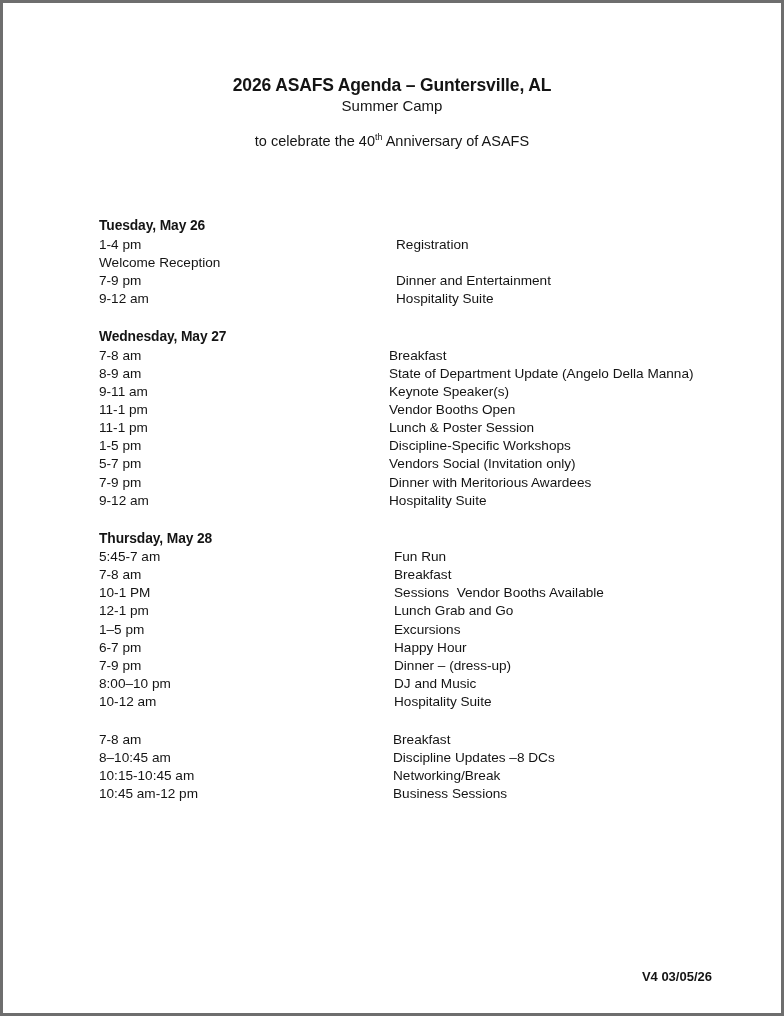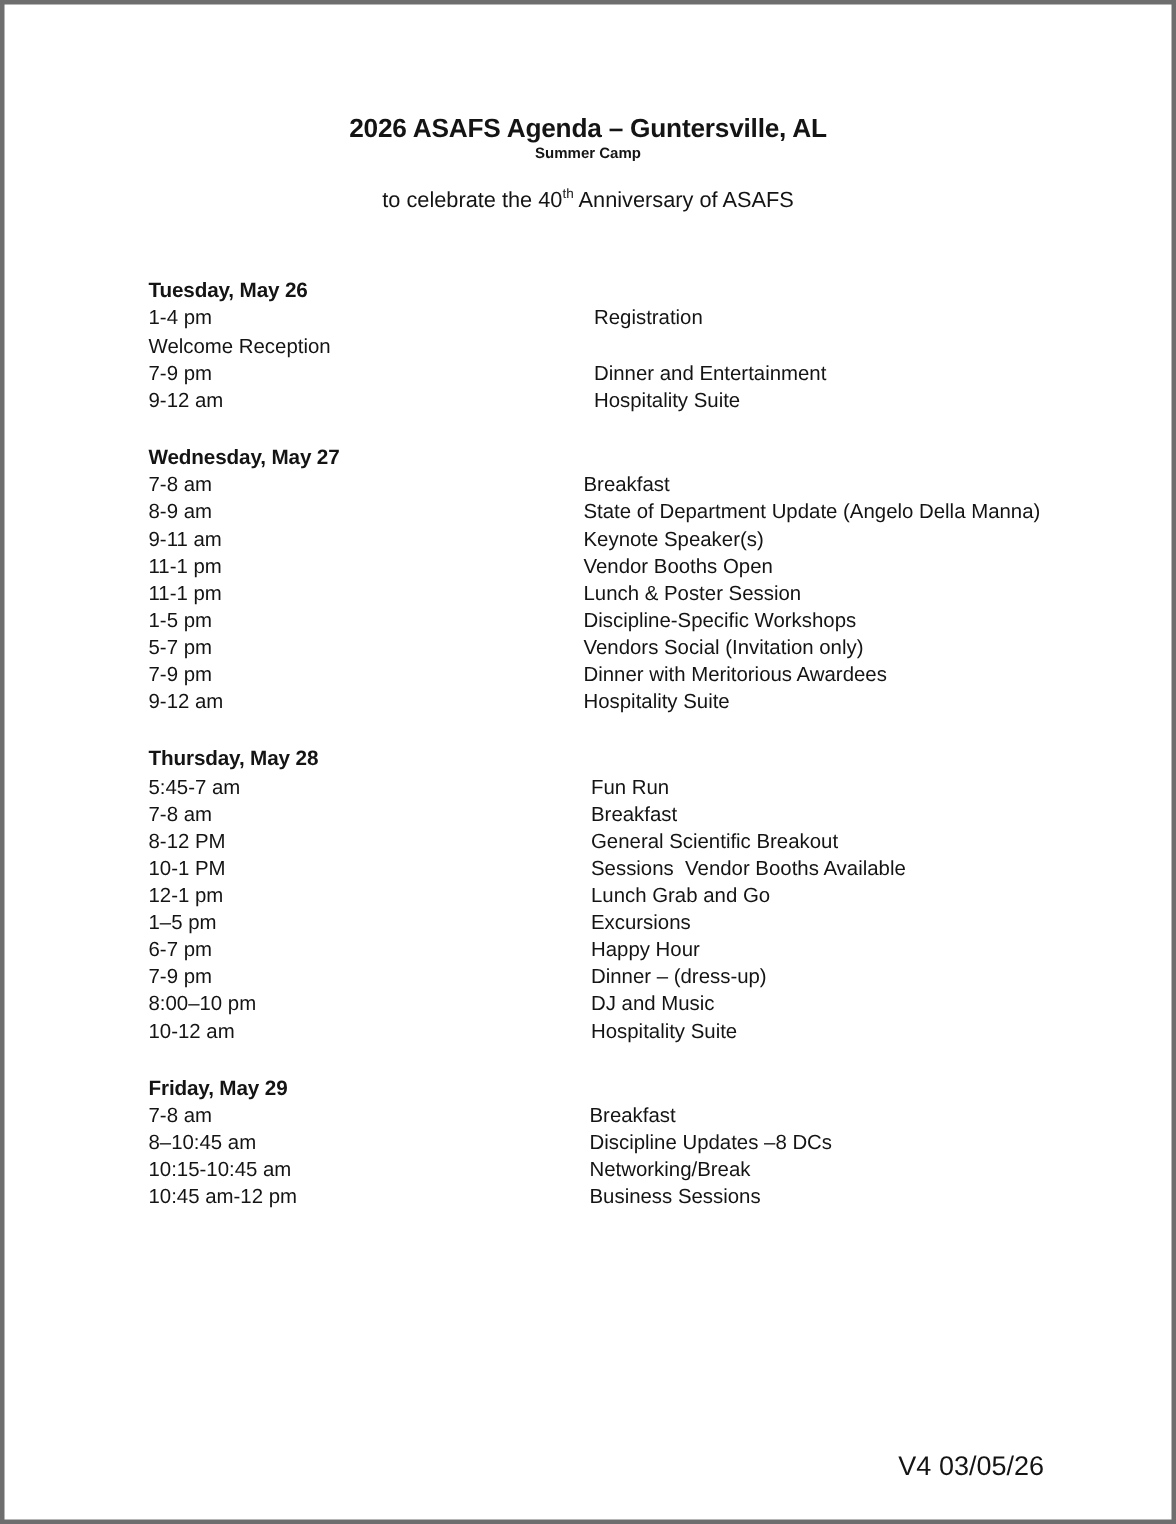--- a/index.html
+++ b/index.html
@@ -32,40 +32,40 @@
     padding-top: 72px;
   }
   .doc-title {
     font-size: 17.5px;
     font-weight: bold;
     letter-spacing: -0.15px;
     line-height: 1.15;
     margin: 0;
   }
   .doc-subtitle {
-    font-size: 10px;
-    font-weight: bold;
+    font-size: 15px;
+    font-weight: normal;
     line-height: 1.3;
     margin: 1px 0 0 0;
   }
   .doc-subtitle-2 {
     font-size: 14.5px;
     font-weight: normal;
     line-height: 1.3;
     margin: 16px;
   }
   .sup {
     font-size: 0.62em;
     vertical-align: super;
     line-height: 0;
   }
 
   
   .agenda {
-    margin-top: 41px;
+    margin-top: 67px;
     padding-left: 96px;
   }
 
   .day-block {
     margin-bottom: 20px;
   }
   .day-block:last-child {
     margin-bottom: 0;
   }
 
@@ -94,24 +94,24 @@
 
   
   .day-block.offset-a .row .time { width: 260px; }
   .day-block.offset-b .row .time { width: 253px; }
   .day-block.offset-c .row .time { width: 258px; }
   .day-block.offset-d .row .time { width: 257px; }
 
   
   .doc-footer {
     position: absolute;
-    right: 85px;
+    right: 69px;
     bottom: 27px;
-    font-size: 18px;
-    font-weight: normal;
+    font-size: 13px;
+    font-weight: bold;
     line-height: 18px;
   }
 </style>
 </head>
 <body>
 
 <div class="page">
 
   <div class="doc-header">
     <h1 class="doc-title">2026 ASAFS Agenda – Guntersville, AL</h1>
@@ -186,24 +186,20 @@
       <h2 class="day-heading">Thursday, May 28</h2>
       <div class="row">
         <span class="time">5:45-7 am</span>
         <span class="desc">Fun Run</span>
       </div>
       <div class="row">
         <span class="time">7-8 am</span>
         <span class="desc">Breakfast</span>
       </div>
       <div class="row">
-        <span class="time">8-12 PM</span>
-        <span class="desc">General Scientific Breakout</span>
-      </div>
-      <div class="row">
         <span class="time">10-1 PM</span>
         <span class="desc">Sessions  Vendor Booths Available</span>
       </div>
       <div class="row">
         <span class="time">12-1 pm</span>
         <span class="desc">Lunch Grab and Go</span>
       </div>
       <div class="row">
         <span class="time">1–5 pm</span>
         <span class="desc">Excursions</span>
@@ -220,21 +216,20 @@
         <span class="time">8:00–10 pm</span>
         <span class="desc">DJ and Music</span>
       </div>
       <div class="row">
         <span class="time">10-12 am</span>
         <span class="desc">Hospitality Suite</span>
       </div>
     </section>
 
     <section class="day-block offset-d">
-      <h2 class="day-heading">Friday, May 29</h2>
       <div class="row">
         <span class="time">7-8 am</span>
         <span class="desc">Breakfast</span>
       </div>
       <div class="row">
         <span class="time">8–10:45 am</span>
         <span class="desc">Discipline Updates –8 DCs</span>
       </div>
       <div class="row">
         <span class="time">10:15-10:45 am</span>

